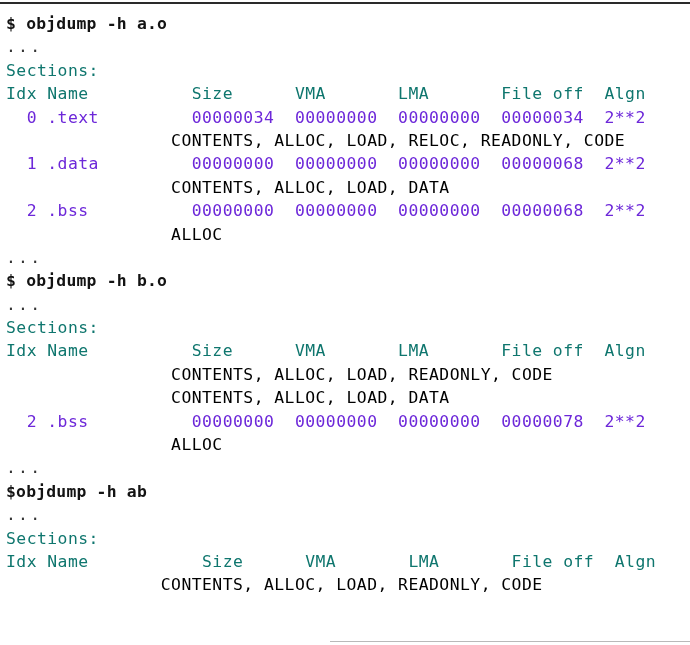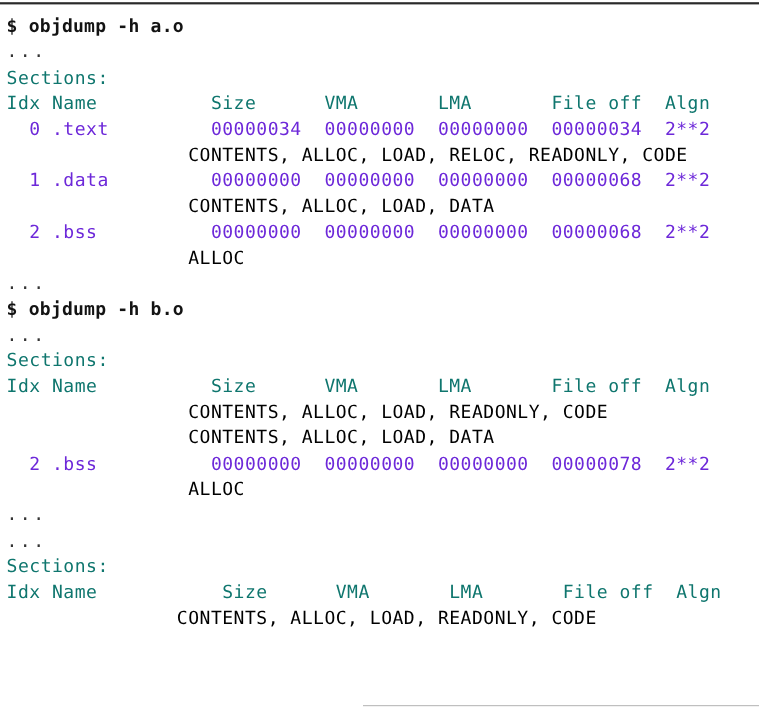--- a/index.html
+++ b/index.html
@@ -105,20 +105,21 @@
     <div class="line cmd">$ objdump -h b.o</div>
     <div class="line ellipsis">...</div>
     <div class="line label">Sections:</div>
     <div class="line header">Idx Name          Size      VMA       LMA       File off  Algn</div>
     <div class="line flags">                CONTENTS, ALLOC, LOAD, READONLY, CODE</div>
     <div class="line flags">                CONTENTS, ALLOC, LOAD, DATA</div>
     <div class="line">  2 .bss          00000000  00000000  00000000  00000078  2**2</div>
     <div class="line flags">                ALLOC</div>
     <div class="line ellipsis">...</div>
 
+    <div class="line cmd">$objdump -h ab</div>
     <div class="line ellipsis">...</div>
     <div class="line label">Sections:</div>
     <div class="line header">Idx Name           Size      VMA       LMA       File off  Algn</div>
     <div class="line flags">               CONTENTS, ALLOC, LOAD, READONLY, CODE</div>
 
   </div>
 
   <div class="rule-bottom"></div>
 </div>
 

